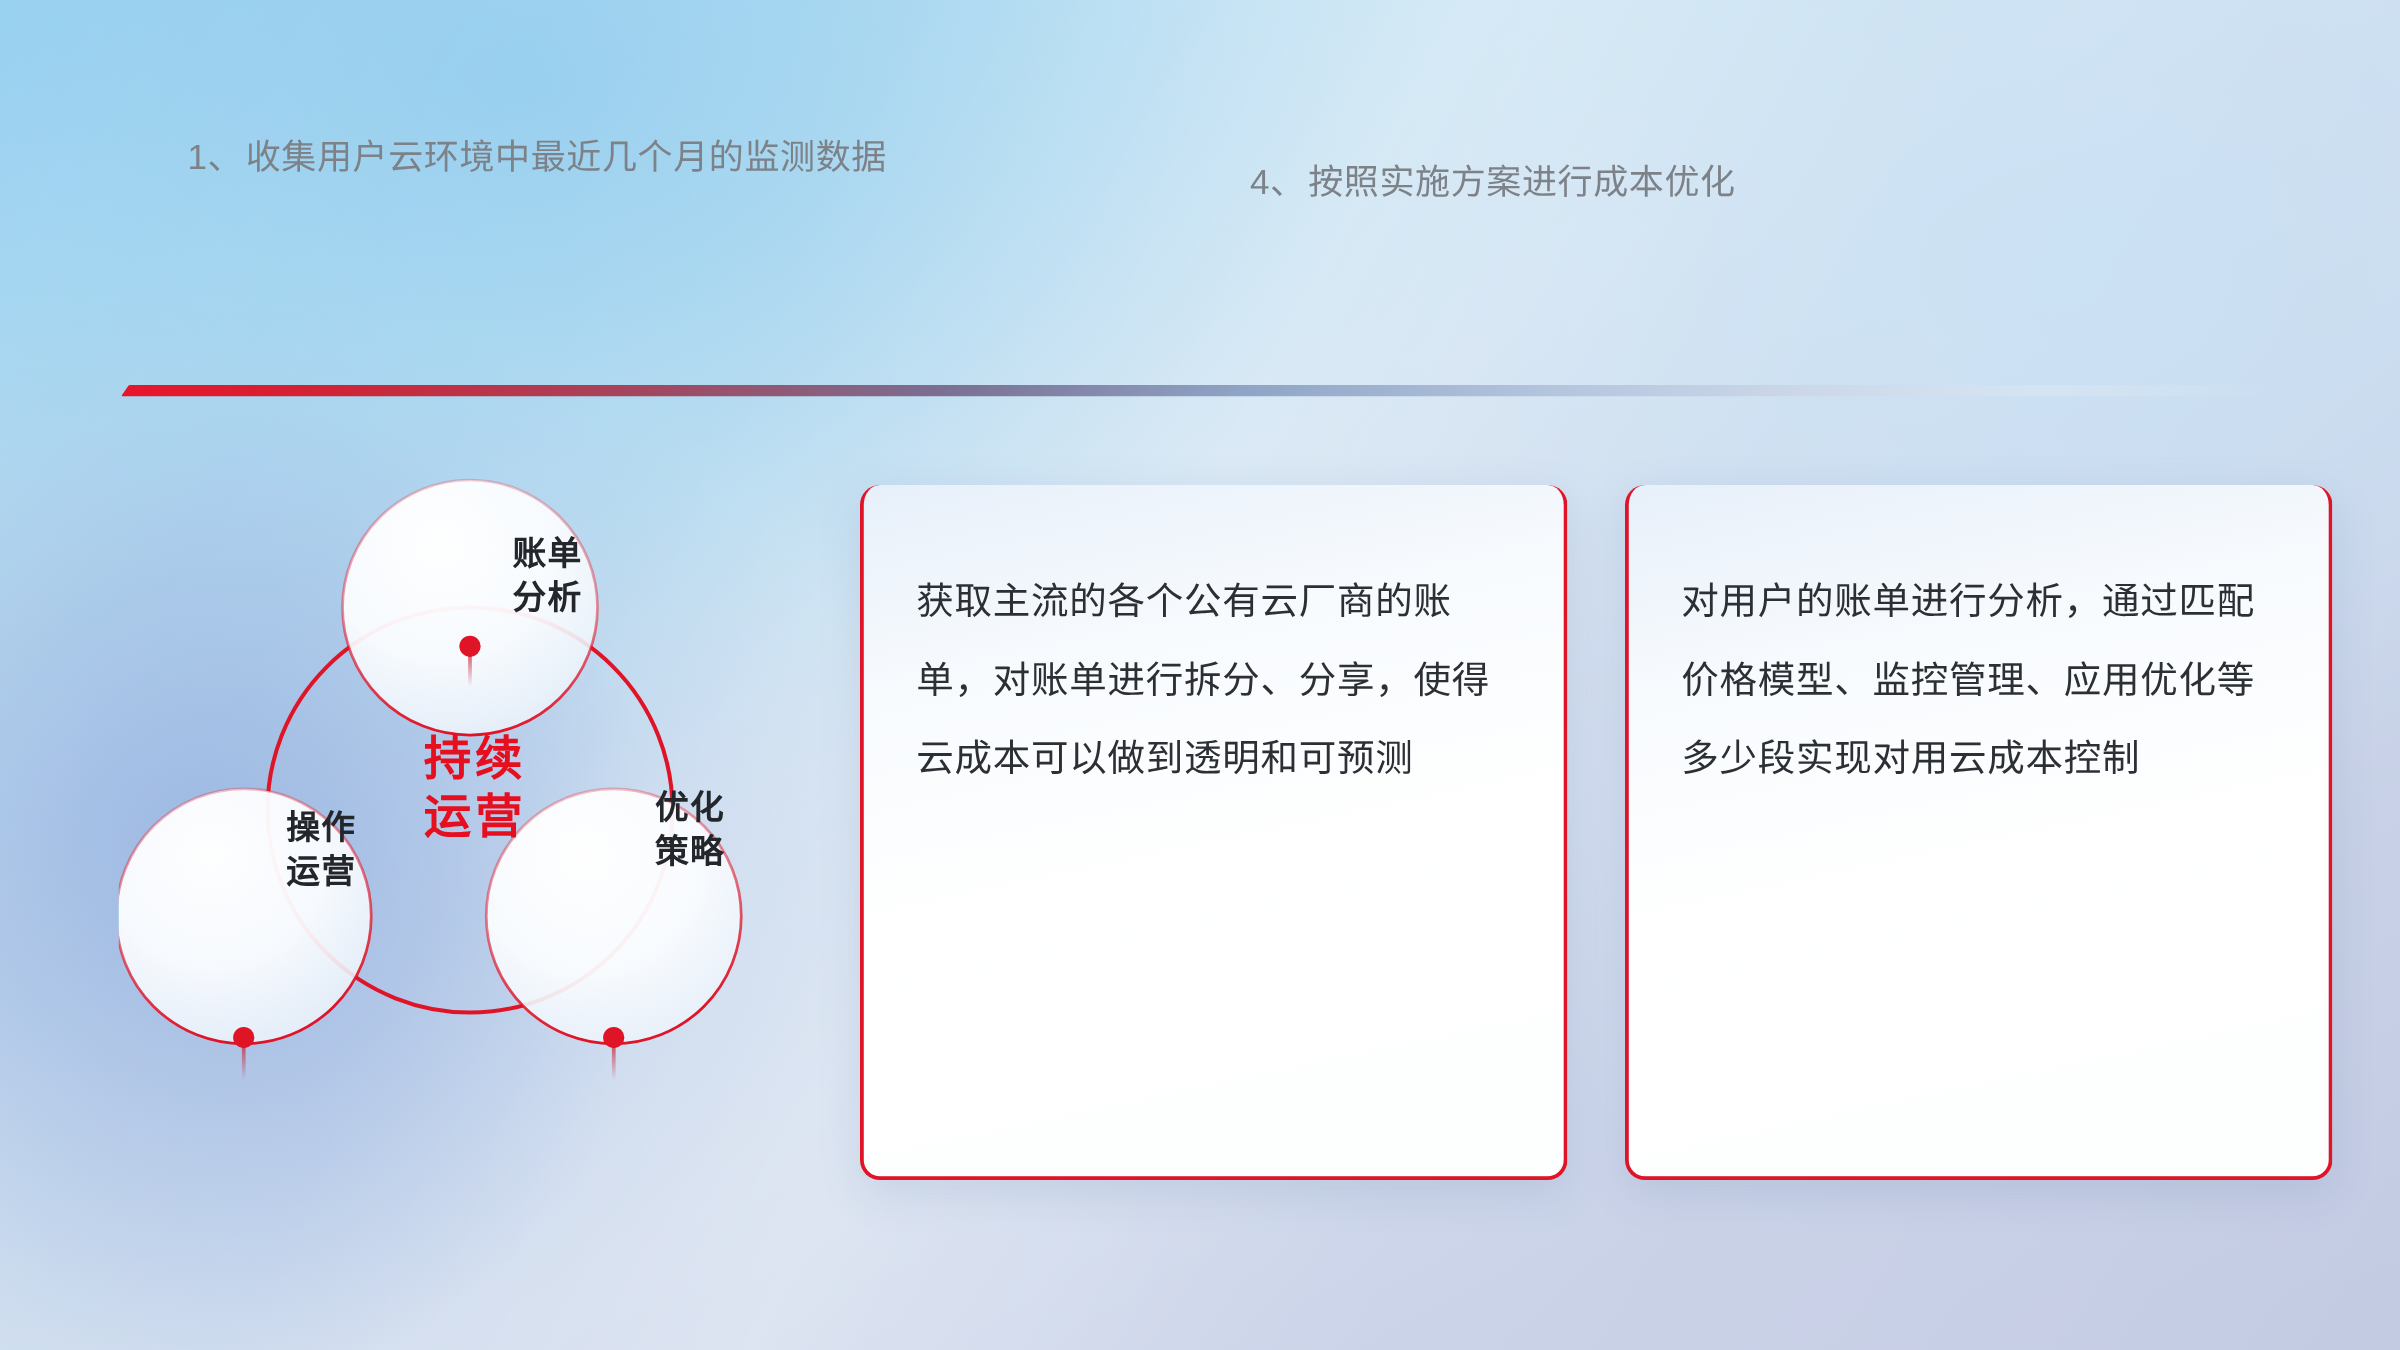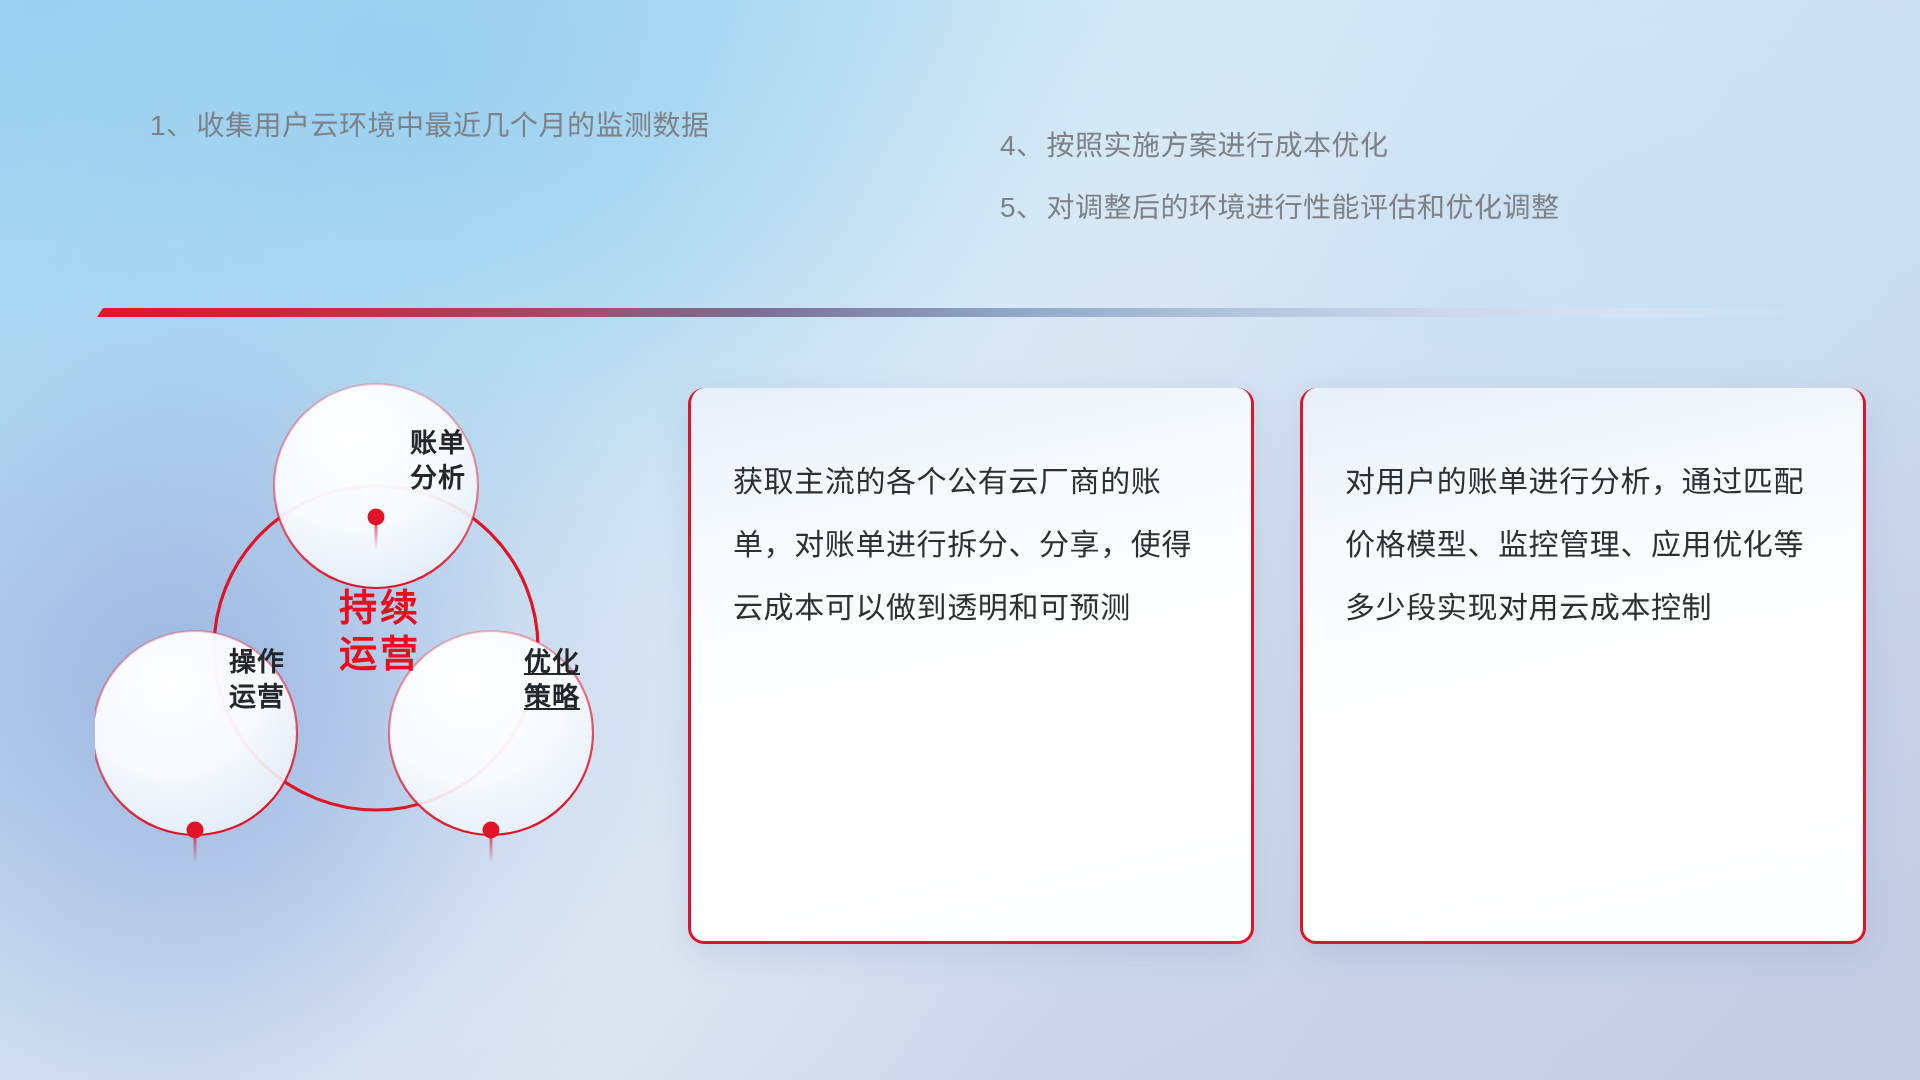--- a/index.html
+++ b/index.html
@@ -106,21 +106,21 @@
     text-align: right;
     color: #23272b;
     font-size: 27px;
     font-weight: 700;
     line-height: 1.30;
     letter-spacing: 1px;
     white-space: nowrap;
   }
   .node-label.top   { left: 191px; top: 76px;  width: 180px; }
   .node-label.left  { left: 10px;  top: 295px; width: 180px; }
-  .node-label.right { left: 305px; top: 295px; width: 180px; text-decoration: underline; }
+  .node-label.right { left: 305px; top: 279px; width: 180px; }
 
   .center-label {
     position: absolute;
     left: 160px;
     top: 238px;
     width: 250px;
     text-align: center;
     color: #e60f1f;
     font-size: 38px;
     font-weight: 700;
@@ -172,23 +172,20 @@
 
     <div class="steps-col left">
       <div class="step-line">
         <span class="step-num">1、</span><span>收集用户云环境中最近几个月的监测数据</span>
       </div>
     </div>
 
     <div class="steps-col right">
       <div class="step-line">
         <span class="step-num">4、</span><span>按照实施方案进行成本优化</span>
-      </div>
-      <div class="step-line">
-        <span class="step-num">5、</span><span>对调整后的环境进行性能评估和优化调整</span>
       </div>
     </div>
 
   </div>
 
   <div class="top-divider"></div>
 
   <div class="diagram">
 
     <svg width="580" height="600" viewBox="0 0 580 600">

